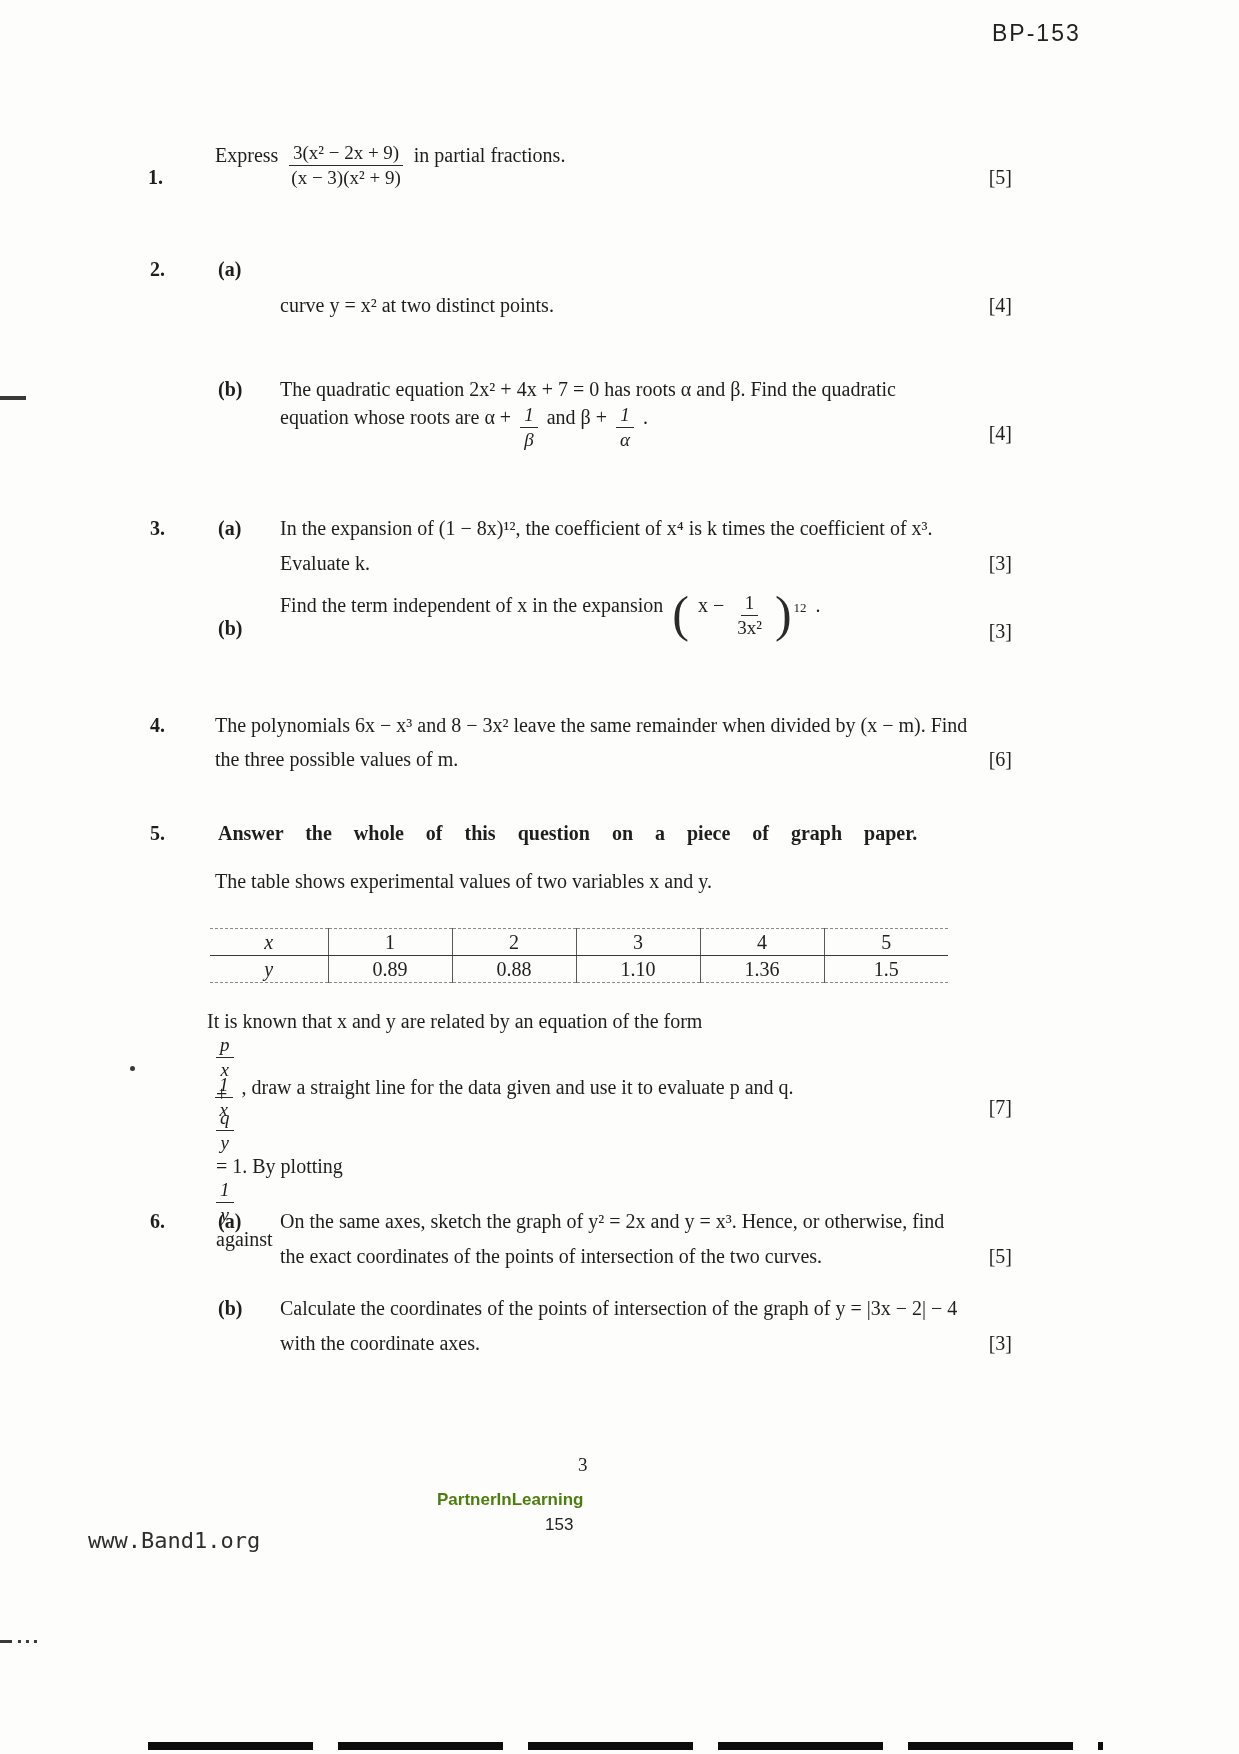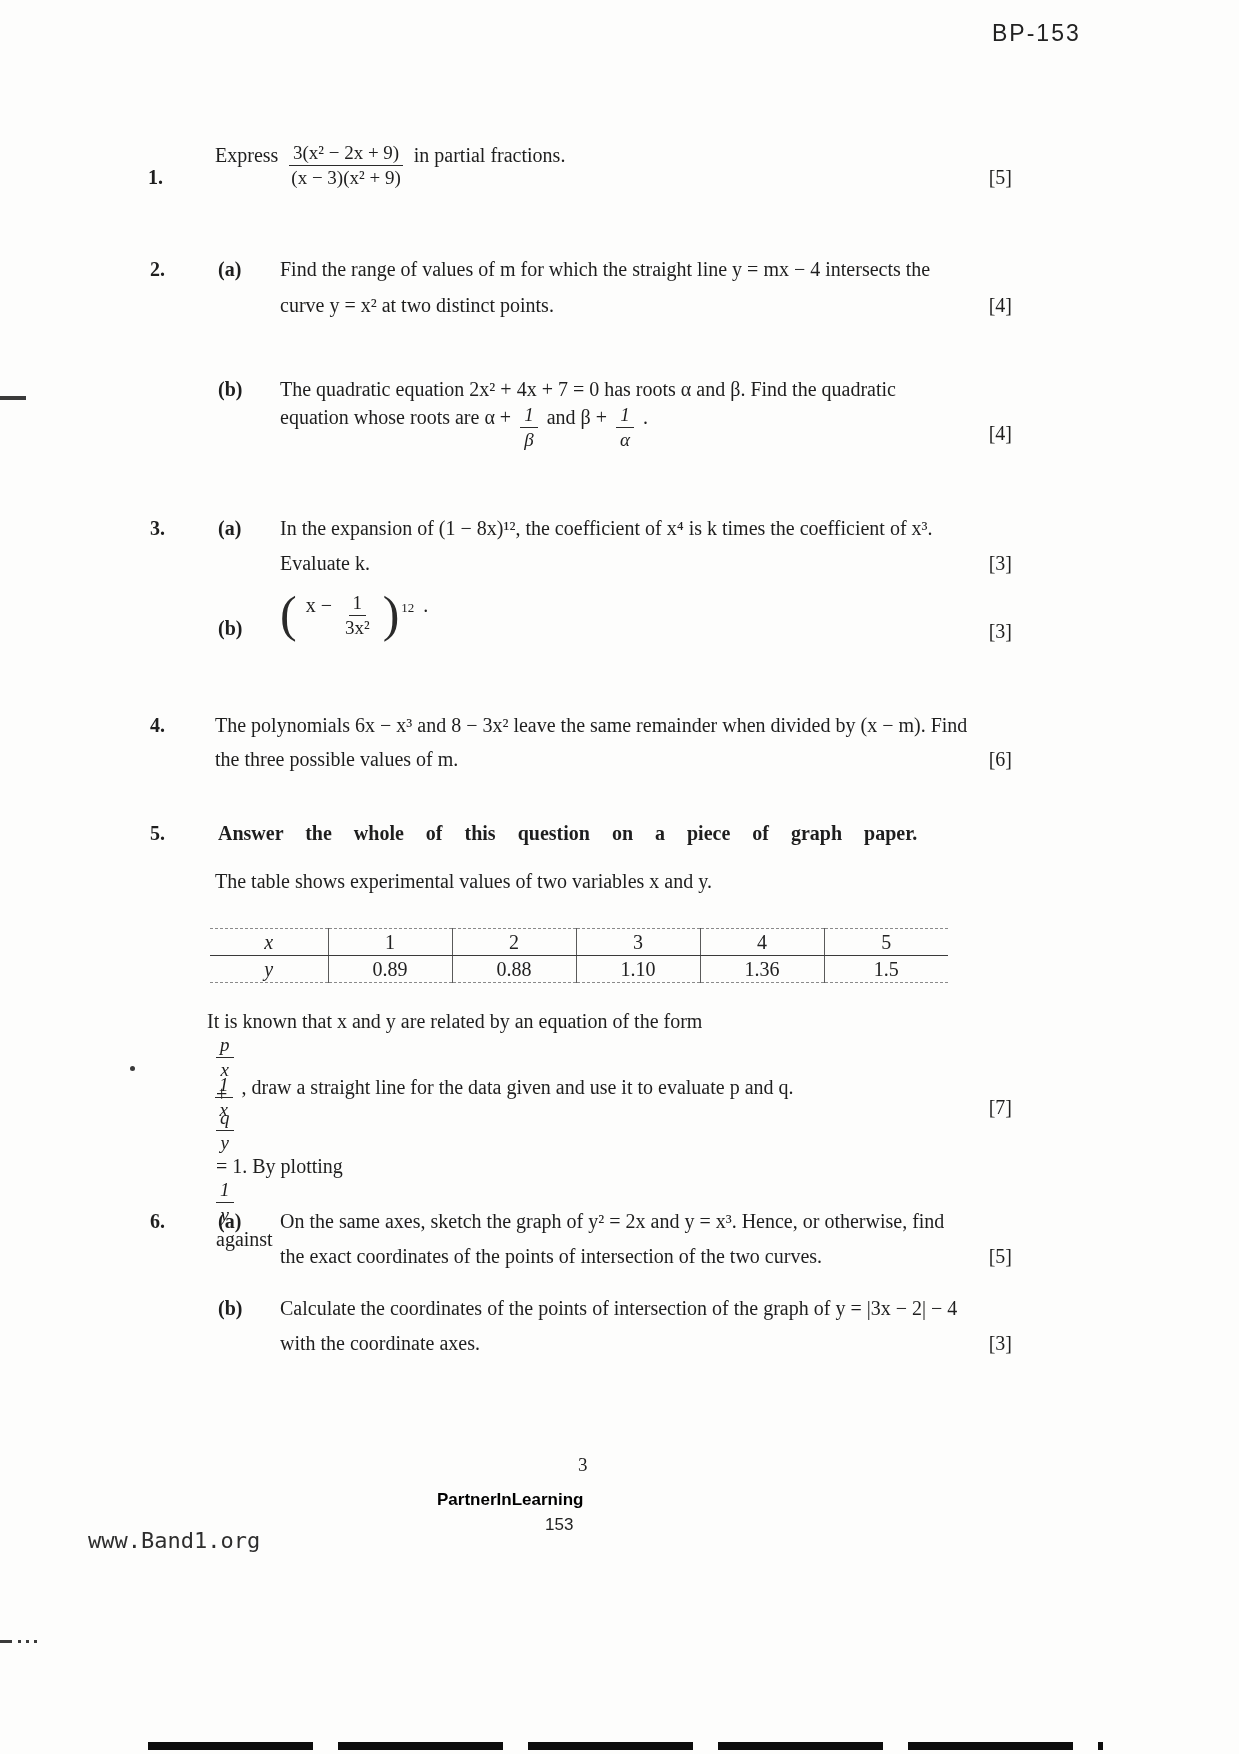--- a/index.html
+++ b/index.html
@@ -22,21 +22,21 @@
   .pgroup { display:inline-flex; align-items:flex-start; }
   .exp { font-size:13px; margin-left:2px; margin-top:3px; }
   .header-code { font-family:"Liberation Sans","DejaVu Sans",sans-serif; font-size:23px; letter-spacing:2px; color:#222; }
   .heading-spread { word-spacing:17px; }
   .xytable { border-collapse:collapse; font-size:20px; color:#222; }
   .xytable td { width:124px; height:27px; text-align:center; vertical-align:middle; padding:0; }
   .xytable td.lab { width:118px; font-style:italic; }
   .xytable tr:first-child td { border-top:1px dashed #8a8a8a; border-bottom:1.5px solid #3a3a3a; }
   .xytable tr:last-child td { border-bottom:1px dashed #8a8a8a; }
   .xytable td + td { border-left:1px solid #5a5a5a; }
-  .footer-brand { font-family:"Liberation Sans","DejaVu Sans",sans-serif; font-size:17px; font-weight:bold; color:#000000; }
+  .footer-brand { font-family:"Liberation Sans","DejaVu Sans",sans-serif; font-size:17px; font-weight:bold; color:#4d7c0f; }
   .footer-num { font-family:"Liberation Sans","DejaVu Sans",sans-serif; font-size:17px; color:#222; }
   .watermark { font-family:"DejaVu Sans Mono","Liberation Mono",monospace; font-size:22px; color:#2e2e2e; }
   .art { position:absolute; background:#3a3a3a; }
   .scanbar { position:absolute; top:1742px; left:148px; width:955px; height:8px;
              background:repeating-linear-gradient(90deg,#0d0d0d 0 165px, transparent 165px 190px); }
 </style>
 </head>
 <body>
 
 <div class="page">
@@ -49,21 +49,20 @@
     <span class="frac">
       <span class="fnum">3(x² − 2x + 9)</span>
       <span class="fden">(x − 3)(x² + 9)</span>
     </span>
     <span>in partial fractions.</span>
   </div>
   <div class="marks" style="top:164px;">[5]</div>
 
   <div class="abs bold" style="top:256px; left:150px;">2.</div>
   <div class="abs bold" style="top:256px; left:218px;">(a)</div>
-  <div class="abs" style="top:256px; left:280px;">Find the range of values of m for which the straight line  y = mx − 4  intersects the</div>
   <div class="abs" style="top:292px; left:280px;">curve  y = x²  at two distinct points.</div>
   <div class="marks" style="top:292px;">[4]</div>
 
   <div class="abs bold" style="top:376px; left:218px;">(b)</div>
   <div class="abs" style="top:376px; left:280px;">The quadratic equation  2x² + 4x + 7 = 0  has roots  α  and  β.  Find the quadratic</div>
   <div class="row" style="top:404px; left:280px; height:58px;">
     <span>equation whose roots are  α +</span>
     <span class="frac it">
       <span class="fnum">1</span>
       <span class="fden">β</span>
@@ -78,20 +77,21 @@
   <div class="marks" style="top:420px;">[4]</div>
 
   <div class="abs bold" style="top:515px; left:150px;">3.</div>
   <div class="abs bold" style="top:515px; left:218px;">(a)</div>
   <div class="abs" style="top:515px; left:280px;">In the expansion of  (1 − 8x)¹²,  the coefficient of  x⁴  is k times the coefficient of  x³.</div>
   <div class="abs" style="top:550px; left:280px;">Evaluate k.</div>
   <div class="marks" style="top:550px;">[3]</div>
 
   <div class="abs bold" style="top:615px; left:218px;">(b)</div>
   <div class="row" style="top:592px; left:280px; height:70px;">
+    <span>Find the term independent of x in the expansion</span>
     <span class="bigparen">(</span>
     <span>x −</span>
     <span class="frac">
       <span class="fnum">1</span>
       <span class="fden">3x²</span>
     </span>
     <span class="pgroup">
       <span class="bigparen">)</span>
       <span class="exp">12</span>
     </span>

